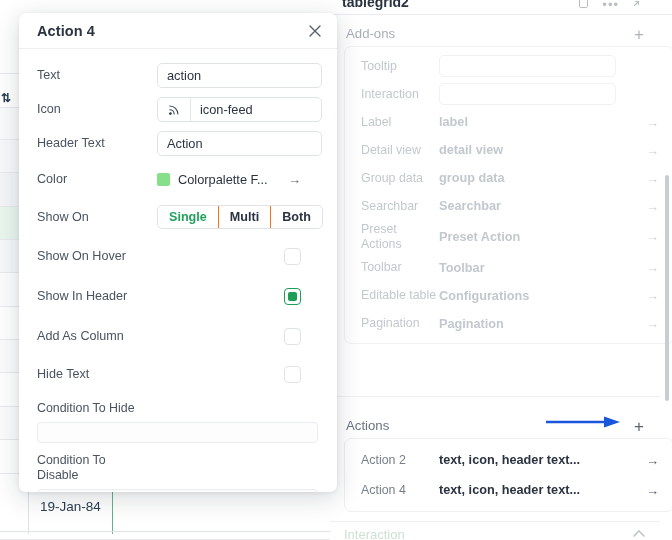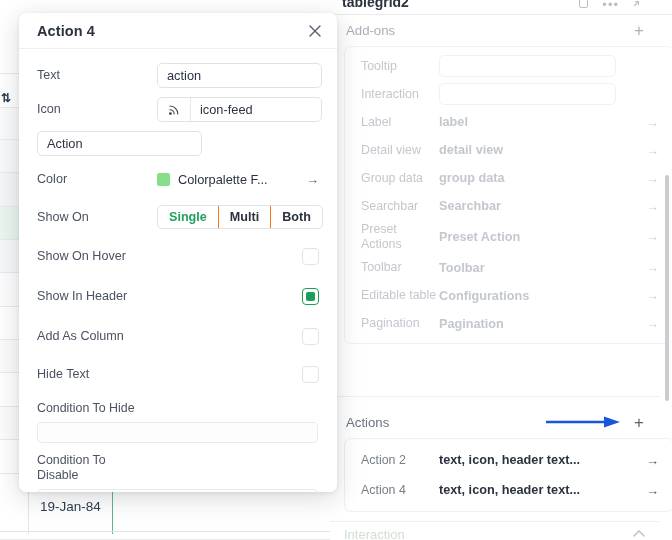--- a/index.html
+++ b/index.html
@@ -31,21 +31,21 @@
   .modal-head {
     position: relative; height: 36px; border-bottom: 1px solid #eceef0;
     display: flex; align-items: center; padding: 0 14px 0 18px;
   }
   .modal-title { font-size: 14.5px; color: #2b3340; font-weight: 600; letter-spacing: .1px; }
   .modal-close {
     position: absolute; right: 12px; top: 50%; transform: translateY(-50%);
     width: 20px; height: 20px; display: flex; align-items: center; justify-content: center;
     color: #5a6472; cursor: pointer;
   }
-  .modal-body { padding: 12px 18px 0 18px; }
+  .modal-body { padding: 12px 36px 0 18px; }
 
   .frow { display: flex; align-items: center; min-height: 28px; margin-bottom: 6px; }
   .flabel { width: 120px; flex: 0 0 120px; font-size: 12.6px; color: #4a5360; }
   .fctl { flex: 1; display: flex; align-items: center; }
 
   .inp {
     width: 165px; height: 25px; border: 1px solid #dfe3e8; border-radius: 5px;
     background: #fff; font-size: 12.8px; color: #2b3340; padding: 0 9px;
     display: flex; align-items: center;
   }
@@ -75,21 +75,21 @@
   .cond-label { font-size: 12.4px; color: #4a5360; margin: 6px 0 5px 0; line-height: 1.25; }
   .cond-label.two { width: 95px; }
   .cond-input { width: 281px; height: 21px; border: 1px solid #e9ecef; border-radius: 4px; background: #fdfdfe; }
 
   
   .rpanel { position: absolute; left: 330px; top: 0; width: 342px; height: 540px; background: #ffffff; }
   .rp-titlebar { position: relative; height: 15px; border-bottom: 1px solid #e9ebee; overflow: hidden; }
   .rp-title { position: absolute; left: 12px; top: -6px; font-size: 14px; font-weight: 700; color: #2b3340; }
   .rp-ticons { position: absolute; right: 30px; top: -5px; display: flex; align-items: center; gap: 12px; color: #b9bec5; }
 
-  .sec-head { display: flex; align-items: center; padding: 0 16px 0 16px; height: 27px; }
+  .sec-head { display: flex; align-items: flex-start; padding: 0 16px 0 16px; height: 27px; margin-top: 9px; }
   .sec-title { font-size: 13.2px; color: #a9afb7; }
   .sec-title.dark { color: #6a7280; }
   .sec-plus { margin-left: auto; font-size: 17px; color: #aeb4bb; line-height: 1; }
   .sec-plus.dark { color: #5c646f; }
 
   .card { margin: 2px 14px 0 14px; border: 1px solid #eef0f2; border-radius: 7px; background: #fff; padding: 5px 0; }
   .card.faded { border-color: #f1f2f4; }
 
   .arow { display: flex; align-items: center; min-height: 28px; padding: 2px 14px 2px 16px; }
   .arow .k { width: 78px; flex: 0 0 78px; font-size: 12.4px; color: #c3c8ce; line-height: 1.2; }
@@ -277,20 +277,21 @@
                 <path d="M2 7.2 A4.6 4.6 0 0 1 6.6 11.8" fill="none" stroke="#3d4754" stroke-width="1.2" stroke-linecap="round"></path>
                 <path d="M2 3.2 A8.6 8.6 0 0 1 10.6 11.8" fill="none" stroke="#3d4754" stroke-width="1.2" stroke-linecap="round"></path>
               </svg>
             </div>
             <div class="tx">icon-feed</div>
           </div>
         </div>
       </div>
 
       <div class="frow">
+        <div class="flabel">Header Text</div>
         <div class="fctl">
           <div class="inp">Action</div>
         </div>
       </div>
 
       <div class="frow" style="min-height:32px;">
         <div class="flabel">Color</div>
         <div class="fctl">
           <div class="colorrow">
             <div class="swatch" id="swatch" style="background: rgb(134, 224, 138);"></div>

